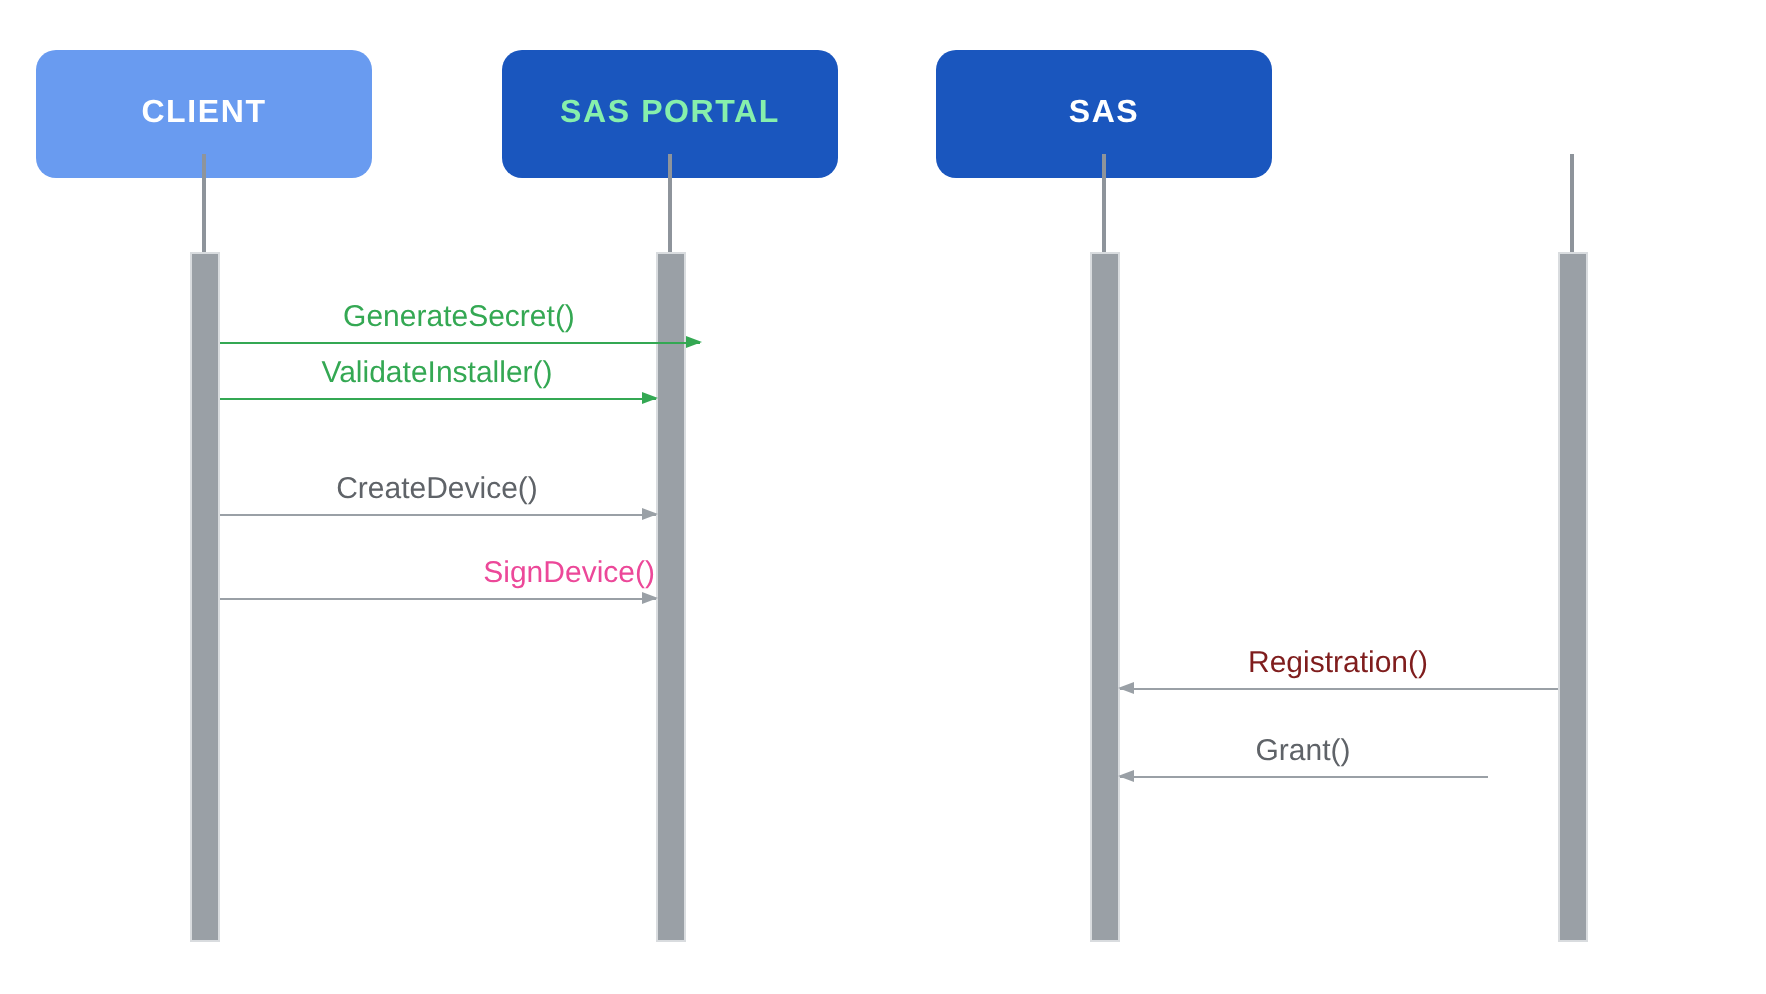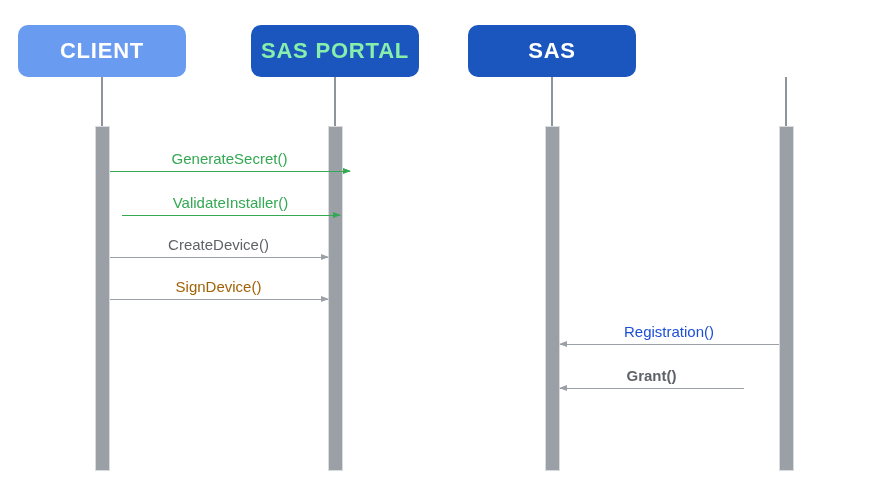--- a/index.html
+++ b/index.html
@@ -8,25 +8,25 @@
     width: 883px;
     height: 497px;
     background: #ffffff;
     overflow: hidden;
     font-family: "Liberation Sans", sans-serif;
   }
   .actor-box {
     position: absolute;
     top: 25px;
     width: 168px;
-    height: 52px;
+    height: 64px;
     border-radius: 10px;
     color: #ffffff;
     font-weight: 700;
-    font-size: 22px;
+    font-size: 16px;
     letter-spacing: 0.8px;
     display: flex;
     align-items: center;
     justify-content: center;
   }
   .lifeline {
     position: absolute;
     top: 77px;
     height: 49px;
     width: 2px;
@@ -90,45 +90,45 @@
   <div class="lifeline" style="left:785px;"></div>
   <div class="activation-bar" style="left:778.5px;"></div>
 
   <div id="messages">
       <div class="message" style="left: 109.5px; width: 240px; top: 150px;">
         <div class="message-label" style="color: rgb(52, 168, 83);">GenerateSecret()</div>
         <div class="message-line" style="border-top-color: rgb(52, 168, 83);">
           <div class="arrowhead right" style="border-left-color: rgb(52, 168, 83);"></div>
         </div>
       </div>
-      <div class="message" style="left: 109.5px; width: 218px; top: 194px; padding-left: 12px;">
+      <div class="message" style="left: 109.5px; width: 218px; top: 178px;">
         <div class="message-label" style="color: rgb(52, 168, 83);">ValidateInstaller()</div>
         <div class="message-line" style="border-top-color: rgb(52, 168, 83);">
           <div class="arrowhead right" style="border-left-color: rgb(52, 168, 83);"></div>
         </div>
       </div>
       <div class="message" style="left: 109.5px; width: 218px; top: 236px;">
         <div class="message-label" style="color: rgb(95, 99, 104);">CreateDevice()</div>
         <div class="message-line" style="border-top-color: rgb(154, 160, 166);">
           <div class="arrowhead right" style="border-left-color: rgb(154, 160, 166);"></div>
         </div>
       </div>
       <div class="message" style="left: 109.5px; width: 218px; top: 278px;">
-        <div class="message-label" style="color: #a16207;">SignDevice()</div>
+        <div class="message-label" style="color: #ec4899; text-align: right;">SignDevice()</div>
         <div class="message-line" style="border-top-color: rgb(154, 160, 166);">
           <div class="arrowhead right" style="border-left-color: rgb(154, 160, 166);"></div>
         </div>
       </div>
       <div class="message" style="left: 559.5px; width: 219px; top: 323px;">
-        <div class="message-label" style="color: #1d4ed8;">Registration()</div>
+        <div class="message-label" style="color: #7f1d1d;">Registration()</div>
         <div class="message-line" style="border-top-color: rgb(154, 160, 166);">
           <div class="arrowhead left" style="border-right-color: rgb(154, 160, 166);"></div>
         </div>
       </div>
-      <div class="message" style="left: 559.5px; width: 184px; top: 367px; font-weight: bold;">
+      <div class="message" style="left: 559.5px; width: 184px; top: 367px;">
         <div class="message-label" style="color: rgb(95, 99, 104);">Grant()</div>
         <div class="message-line" style="border-top-color: rgb(154, 160, 166);">
           <div class="arrowhead left" style="border-right-color: rgb(154, 160, 166);"></div>
         </div>
       </div>
     </div>
 
 </div>
 
 </body></html>

